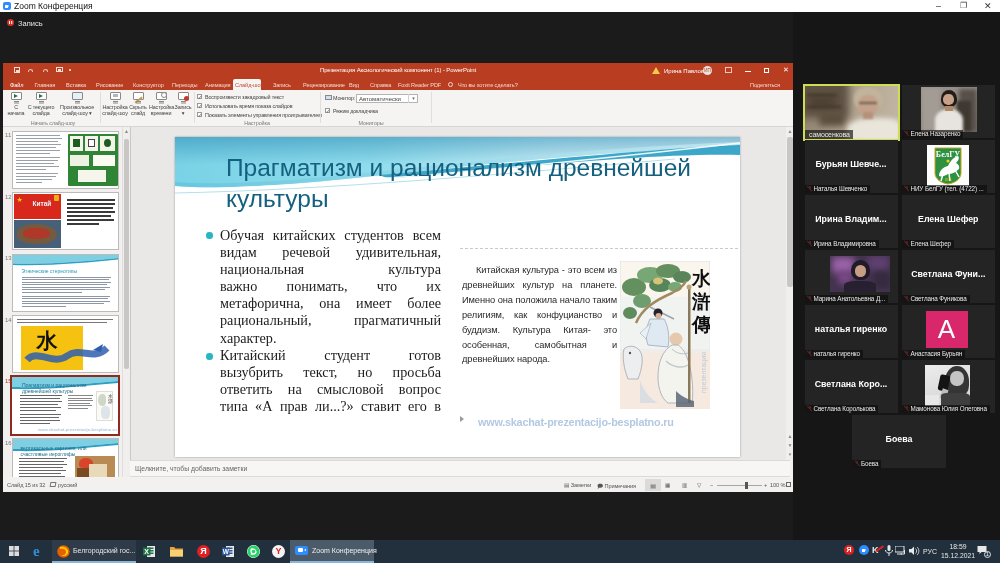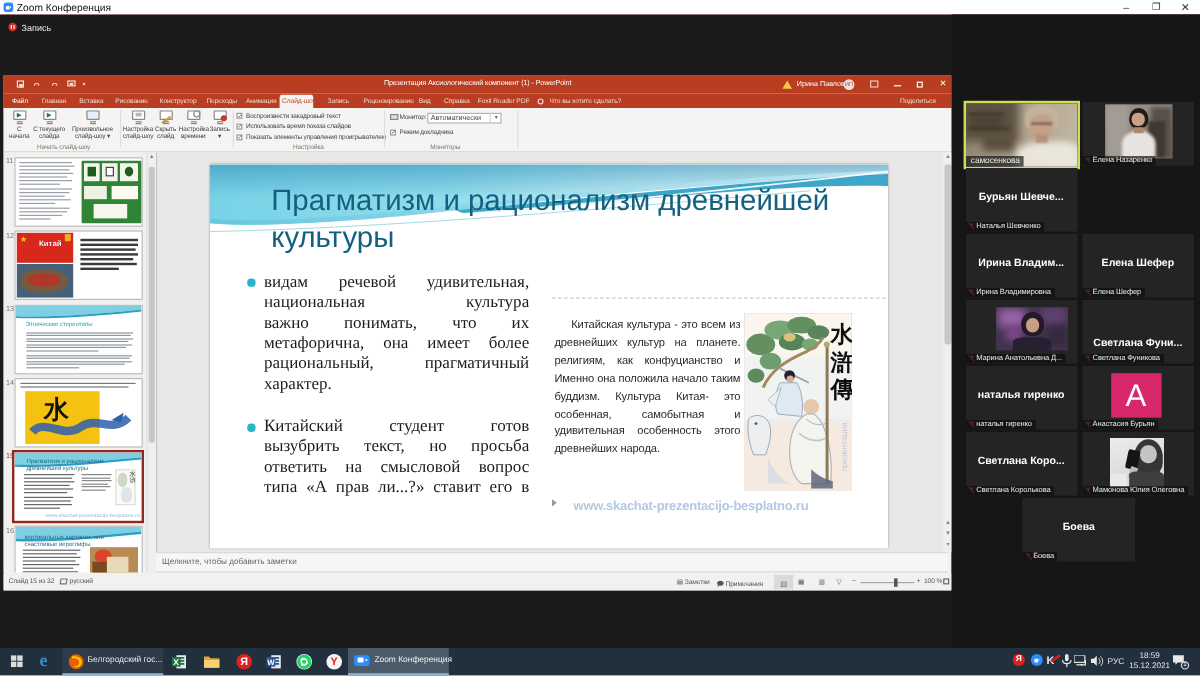--- a/index.html
+++ b/index.html
@@ -329,42 +329,42 @@
    <path d="M0,0 H565 V9 C430,14 300,28 170,42 C90,50 35,52 0,49 Z" fill="url(#wgo)"></path>
    <path d="M0,49 C35,52 90,50 170,42 C300,28 430,14 565,9 L565,5 C430,10 300,24 170,38 C90,46 35,48 0,45 Z" fill="url(#wg2)" opacity="0.7"></path>
    <path d="M205,38 C330,27 470,12 565,8 L565,18 C470,16 345,31 220,41 C213,41.5 208,40 205,38 Z" fill="#2d9fc4" opacity="0.92"></path>
    <path d="M0,53 C180,48 380,27 565,6" stroke="#ffffff" stroke-width="1.4" fill="none" opacity="0.9"></path>
    <path d="M0,56 C150,53 330,37 500,22" stroke="#9fd8e5" stroke-width="0.8" fill="none"></path>
   </svg>
   <div class="abs" id="mtitle">Прагматизм и рационализм древнейшей<br>культуры</div>
   <div class="abs bdot" style="left:31px;top:95px;"></div>
   <div class="abs bdot" style="left:31px;top:216px;"></div>
   <div class="abs bullets" style="left:45px;top:90px;width:221px;">
+   <div class="jl">Обучая китайских студентов всем</div>
    <div class="jl">видам речевой удивительная,</div>
    <div class="jl">национальная культура</div>
    <div class="jl">важно понимать, что их</div>
    <div class="jl">метафорична, она имеет более</div>
    <div class="jl">рациональный, прагматичный</div>
    <div class="ll">характер.</div>
   </div>
   <div class="abs bullets" style="left:45px;top:209.5px;width:221px;">
    <div class="jl">Китайский студент готов</div>
    <div class="jl">вызубрить текст, но просьба</div>
    <div class="jl">ответить на смысловой вопрос</div>
    <div class="jl">типа «А прав ли...?» ставит его в</div>
   </div>
   <div class="abs" id="dash"></div>
   <div class="abs" id="rtext">
    <div class="jl" style="padding-left:14px;">Китайская культура - это всем из</div>
    <div class="jl">древнейших культур на планете.</div>
+   <div class="jl">Именно она положила начало таким</div>
    <div class="jl">религиям, как конфуцианство и</div>
-   <div class="jl">Именно она положила начало таким</div>
    <div class="jl">буддизм. Культура Китая- это</div>
    <div class="jl">особенная, самобытная и</div>
-   <div class="jl">удивительная особенность этого</div>
    <div class="ll">древнейших народа.</div>
   </div>
   <svg class="abs" style="left:445px;top:124px;" width="90" height="148" viewBox="0 0 90 148">
    <rect x="0" y="0" width="90" height="148" fill="#faf6ee" stroke="#ddd" stroke-width="1"></rect>
    <rect x="0" y="88" width="90" height="60" fill="#f5e9e0"></rect>
    <rect x="0" y="36" width="90" height="56" fill="#e9f0f4" opacity="0.55"></rect>
    <g fill="#5c8a58" opacity="0.95">
     <ellipse cx="14" cy="26" rx="12" ry="9"></ellipse>
             <ellipse cx="30" cy="14" rx="13" ry="8" fill="#6fa36e"></ellipse>
             <ellipse cx="48" cy="10" rx="12" ry="7"></ellipse>
@@ -457,20 +457,34 @@
  </div>
  <div class="mic"></div>
       <div class="plabel">Елена Назаренко</div>
 </div>
 
 <div class="tile" style="left:804.5px;top:140px;width:93px;height:53px;">
  <div class="cname" style="top:19px;">Бурьян  Шевче...</div>
  <div class="mic"></div>
       <div class="plabel">Наталья Шевченко</div>
 </div>
+<div class="tile" style="left:901.5px;top:140px;width:93.5px;height:53px;">
+ <div class="abs" style="left:25px;top:5px;width:42px;height:41px;background:#fdfdfd;">
+  <svg width="42" height="41" viewBox="0 0 42 41">
+   <path d="M8,3 H34 V28 C34,34 28,38 21,39 C14,38 8,34 8,28 Z" fill="#2e9141" stroke="#c8a21a" stroke-width="1"></path>
+   <text x="21" y="12" font-size="8" font-weight="bold" fill="#fff" text-anchor="middle" font-family="'Liberation Serif',serif">БелГУ</text>
+   <circle cx="21" cy="16" r="1.5" fill="#f7d117"></circle>
+   <path d="M12,31 C12,26 16,22 21,21 C23,16 27,12 31,11 C33,13 31,16 29,18 C31,19 33,21 32,24 C29,27 25,29 21,29 C18,31 14,32 12,31 Z" fill="#fff"></path>
+   <path d="M16,29 l-2,7 M22,28 l1,8 M28,25 l4,7" stroke="#fff" stroke-width="1.5"></path>
+   <text x="21" y="36" font-size="3" fill="#f7d117" text-anchor="middle">1876</text>
+  </svg>
+ </div>
+ <div class="mic"></div>
+      <div class="plabel">НИУ БелГУ (тел. (4722) ...</div>
+</div>
 
 <div class="tile" style="left:804.5px;top:195px;width:93px;height:53px;">
  <div class="cname" style="top:19px;">Ирина  Владим...</div>
  <div class="mic"></div>
       <div class="plabel">Ирина Владимировна</div>
 </div>
 <div class="tile" style="left:901.5px;top:195px;width:93.5px;height:53px;">
  <div class="cname" style="top:19px;">Елена Шефер</div>
  <div class="mic"></div>
       <div class="plabel">Елена Шефер</div>
@@ -483,21 +497,21 @@
   <div class="abs" style="left:38px;top:0px;width:20px;height:14px;background:#5e4070;filter:blur(3px);"></div>
   <div class="abs" style="left:44px;top:16px;width:16px;height:16px;background:#352a40;filter:blur(2.5px);"></div>
   <div class="abs" style="left:21px;top:4px;width:19px;height:20px;background:#211a28;border-radius:50% 50% 42% 42%;"></div>
   <div class="abs" style="left:25px;top:9px;width:11.5px;height:12px;background:#c79d85;border-radius:46%;"></div>
   <div class="abs" style="left:14px;top:25px;width:32px;height:11px;background:#262030;border-radius:35% 35% 0 0;"></div>
  </div>
  <div class="mic"></div>
       <div class="plabel">Марина Анатольевна Д...</div>
 </div>
 <div class="tile" style="left:901.5px;top:250px;width:93.5px;height:53px;">
- <div class="cname" style="top:19px;margin-top:11px;">Светлана  Фуни...</div>
+ <div class="cname" style="top:19px;">Светлана  Фуни...</div>
  <div class="mic"></div>
       <div class="plabel">Светлана Фуникова</div>
 </div>
 
 <div class="tile" style="left:804.5px;top:305px;width:93px;height:53px;">
  <div class="cname" style="top:19px;">наталья гиренко</div>
  <div class="mic"></div>
       <div class="plabel">наталья гиренко</div>
 </div>
 <div class="tile" style="left:901.5px;top:305px;width:93.5px;height:53px;">

